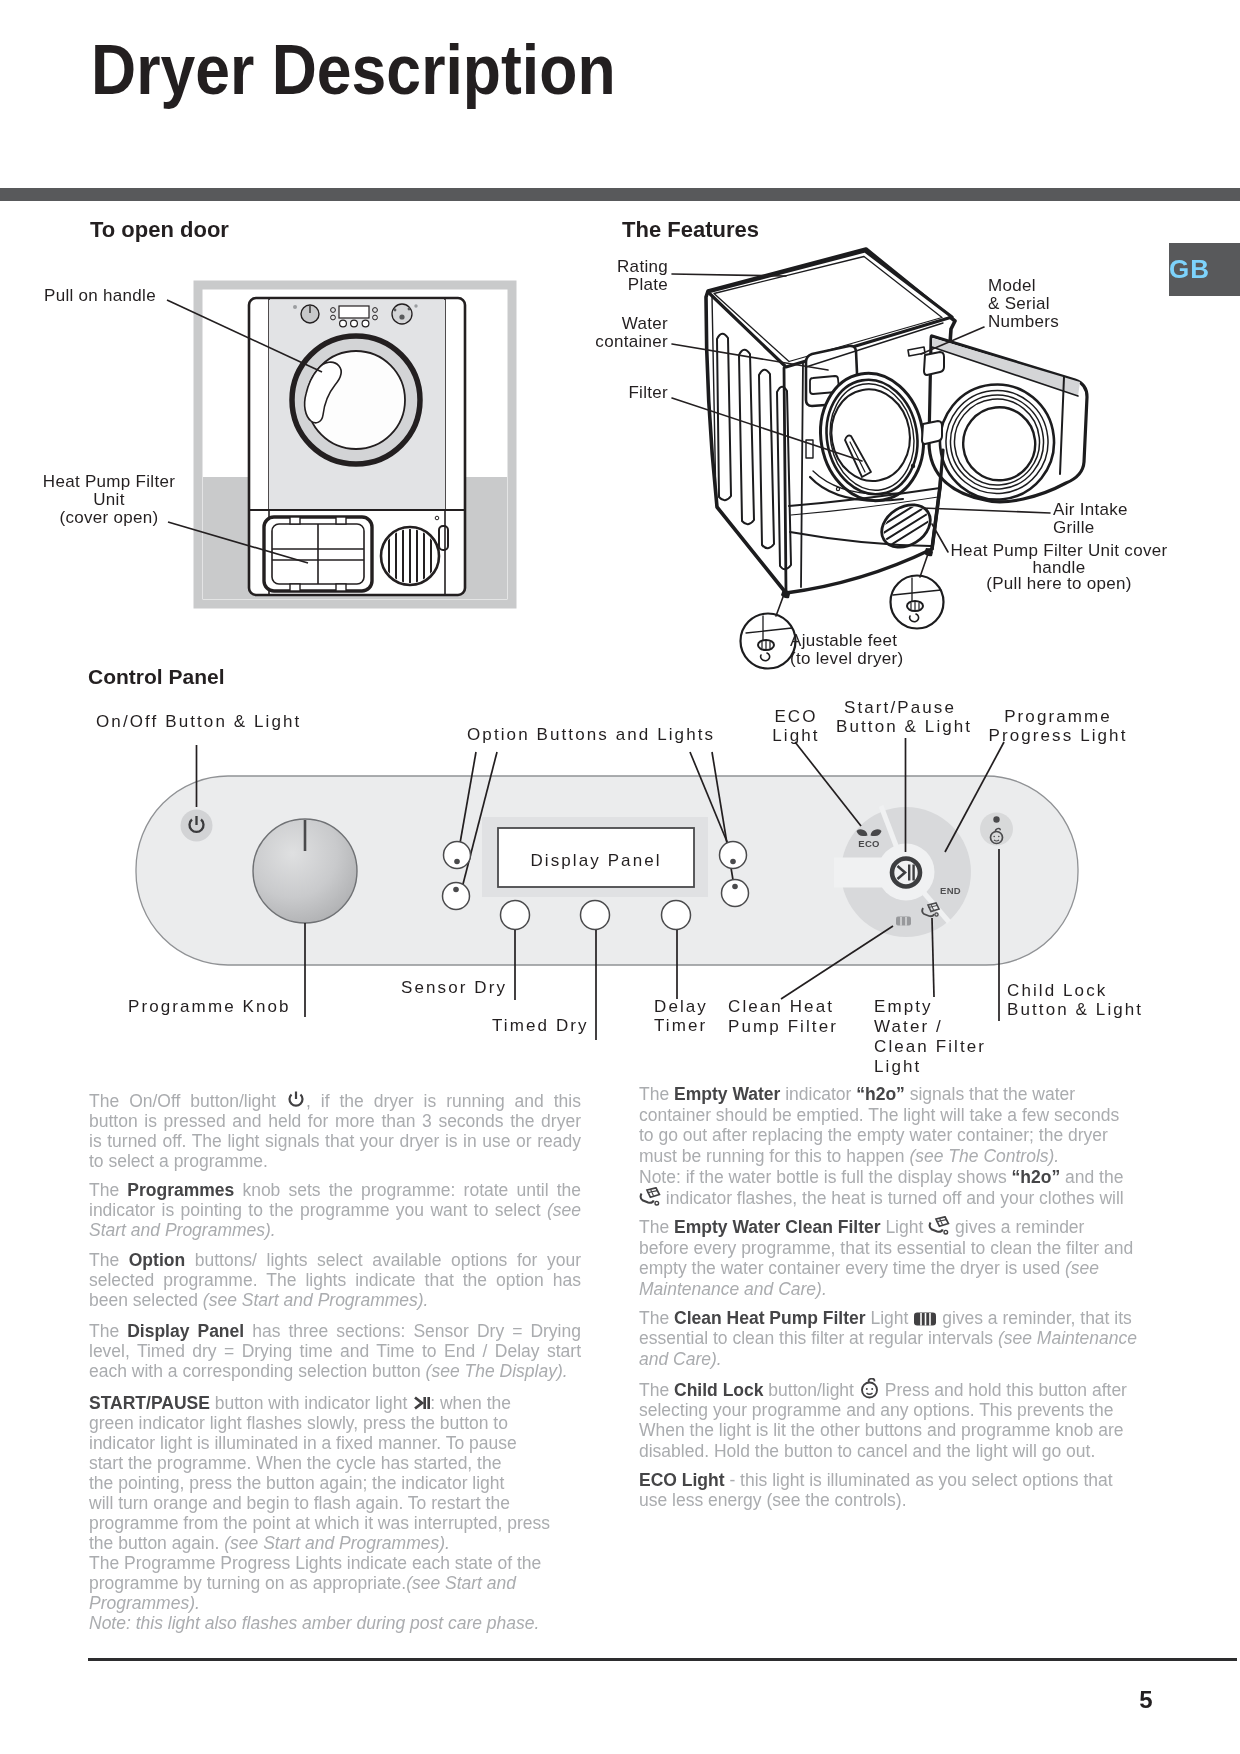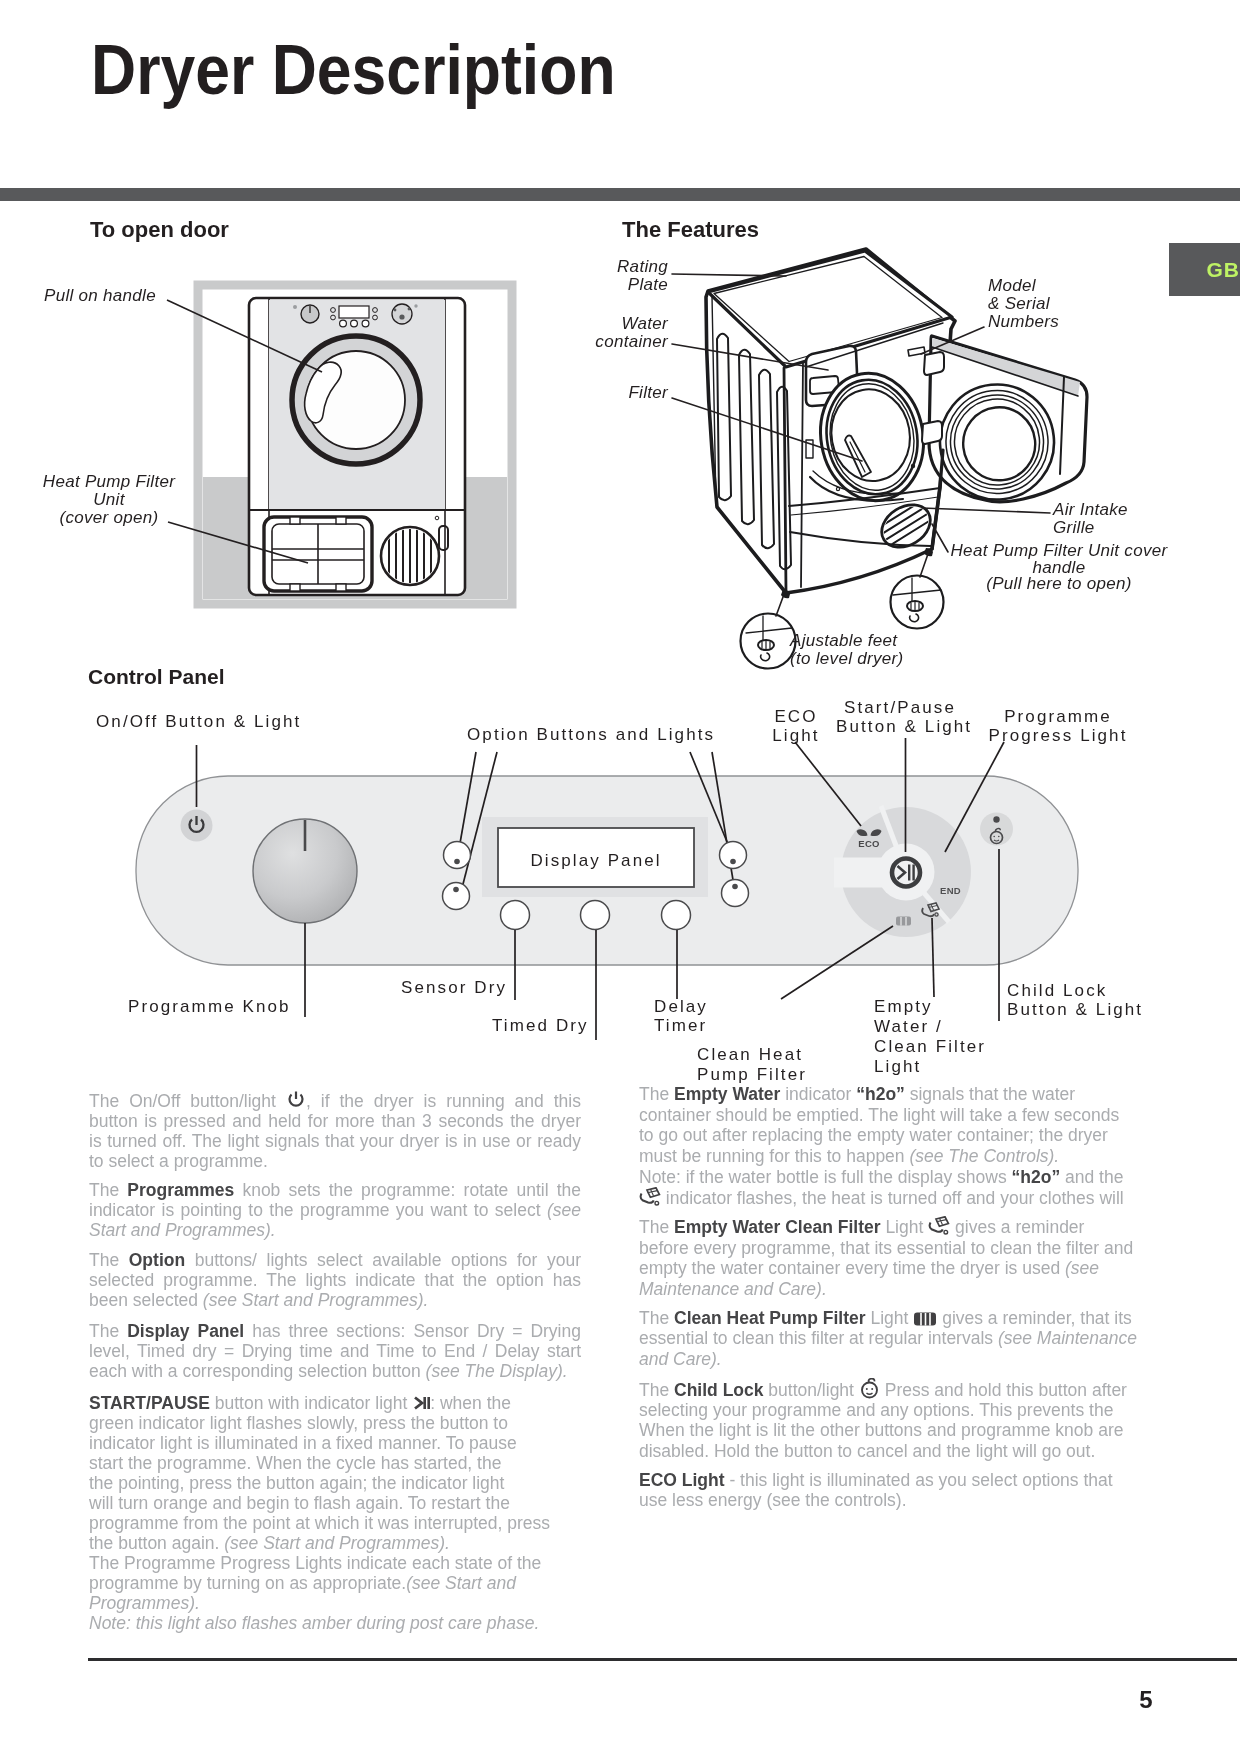--- a/index.html
+++ b/index.html
@@ -2,23 +2,23 @@
 <html><head>
 <meta charset="utf-8">
 <style>
 html,body{margin:0;padding:0;background:#fff;}
 #page{position:relative;width:1240px;height:1754px;background:#fff;overflow:hidden;
   font-family:"Liberation Sans",sans-serif;}
 .title{position:absolute;left:91px;top:33px;font-size:70px;font-weight:bold;color:#231f20;
   line-height:74px;white-space:nowrap;transform:scaleX(0.893);transform-origin:0 0;}
 .bar{position:absolute;left:0;top:188px;width:1240px;height:13px;background:#58595b;}
 .gb{position:absolute;left:1169px;top:243px;width:71px;height:53px;background:#58595b;
-  color:#bef264;font-weight:bold;font-size:21px;text-align:right;line-height:53px;letter-spacing:1px;}
+  color:#7dd3fc;font-weight:bold;font-size:26px;text-align:left;line-height:53px;letter-spacing:1px;}
 .h2{position:absolute;font-size:22px;font-weight:bold;color:#231f20;white-space:nowrap;}
-.lbl{position:absolute;font-size:17px;color:#231f20;line-height:18px;letter-spacing:0.3px;white-space:nowrap;font-style:italic;}
+.lbl{position:absolute;font-size:17px;color:#231f20;line-height:18px;letter-spacing:0.3px;white-space:nowrap;}
 .plbl{position:absolute;font-size:17px;color:#231f20;line-height:19px;letter-spacing:2.1px;white-space:nowrap;}
 .body{position:absolute;font-size:17.5px;line-height:20px;color:#aaacaf;}
 .body b{color:#454547;}
 .body i{font-style:italic;}
 .icn{vertical-align:-3.5px;}
 .jl{text-align:justify;text-align-last:justify;}
 .jend{text-align:left;text-align-last:left;}
 .rule{position:absolute;left:88px;top:1658px;width:1149px;height:3px;background:#2d2d2f;}
 .pageno{position:absolute;left:1126px;top:1688px;width:40px;text-align:center;font-size:24px;line-height:24px;font-weight:bold;color:#231f20;}
 svg text{font-family:"Liberation Sans",sans-serif;}
@@ -300,21 +300,21 @@
   <div class="lbl" style="left:790px;top:632px;width:122px;text-align:left;">Ajustable feet<br>(to level dryer)</div>
   <div class="plbl" style="left:96px;top:712px;">On/Off Button &amp; Light</div>
   <div class="plbl" style="left:467px;top:725px;">Option Buttons and Lights</div>
   <div class="plbl" style="left:766px;top:707px;width:60px;text-align:center;">ECO<br>Light</div>
   <div class="plbl" style="left:836px;top:698px;width:128px;text-align:center;">Start/Pause<br>Button &amp; Light</div>
   <div class="plbl" style="left:988px;top:707px;width:140px;text-align:center;">Programme<br>Progress Light</div>
   <div class="plbl" style="left:128px;top:997px;">Programme Knob</div>
   <div class="plbl" style="left:401px;top:978px;">Sensor Dry</div>
   <div class="plbl" style="left:492px;top:1016px;">Timed Dry</div>
   <div class="plbl" style="left:654px;top:997px;">Delay<br>Timer</div>
-  <div class="plbl" style="left:697px;top:997px;line-height:20px;margin-top:48px;">Clean Heat<br>Pump Filter</div>
+  <div class="plbl" style="left:728px;top:997px;line-height:20px;">Clean Heat<br>Pump Filter</div>
   <div class="plbl" style="left:874px;top:997px;line-height:20px;">Empty<br>Water /<br>Clean Filter<br>Light</div>
   <div class="plbl" style="left:1007px;top:981px;">Child Lock<br>Button &amp; Light</div>
 
   <div class="body" style="left:89px;top:1090px;width:492px;">
     <div class="jl">The On/Off button/light <svg class="icn" width="20" height="20" viewBox="0 0 20 20">
           <path d="M5.5,4.5 a6.5,6.5 0 1 0 9,0" stroke="#414042" stroke-width="2.2" fill="none"></path>
           <line x1="10" y1="1.5" x2="10" y2="9" stroke="#414042" stroke-width="2.2"></line>
         </svg>, if the dryer is running and this</div>
     <div class="jl">button is pressed and held for more than 3 seconds the dryer</div>
     <div class="jl">is turned off. The light signals that your dryer is in use or ready</div>

